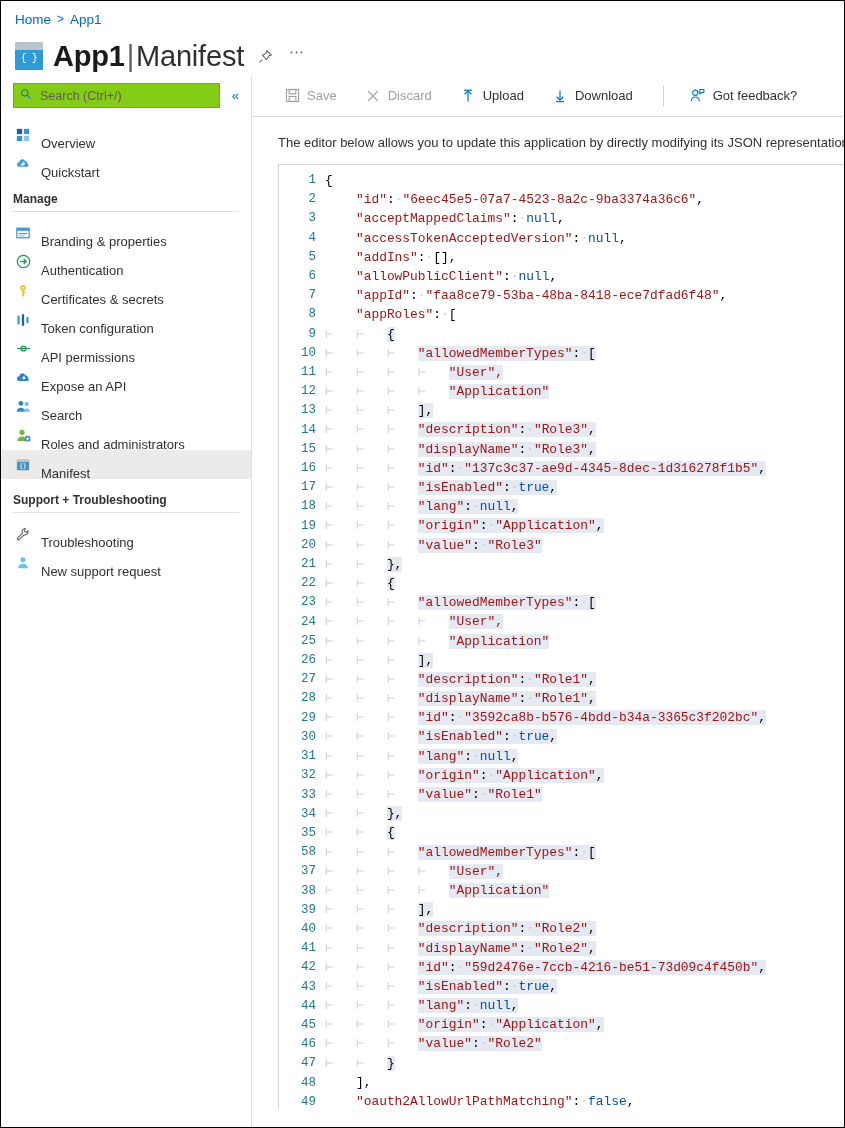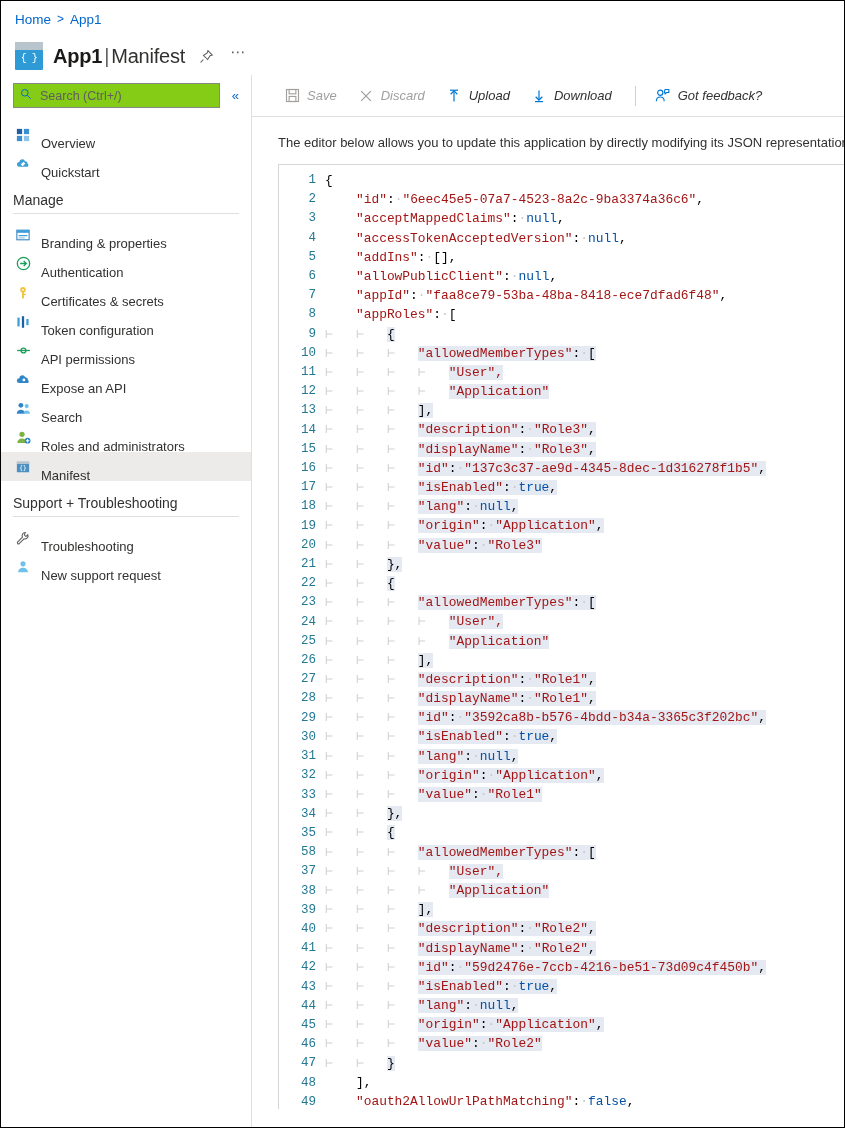--- a/index.html
+++ b/index.html
@@ -53,21 +53,21 @@
   .app-icon .bar {
     position: absolute; top: 0; left: 0; right: 0; height: 8px;
     background: #b9c5cc;
   }
   .app-icon .braces {
     font-family: "Liberation Mono", monospace;
     font-size: 10px; color: #ffffff; line-height: 1;
     padding-bottom: 6px; letter-spacing: -0.5px;
   }
   .page-title {
-    font-size: 20px; font-weight: 600; color: #1b1a19;
+    font-size: 29px; font-weight: 600; color: #1b1a19;
     white-space: nowrap; letter-spacing: -0.2px;
   }
   .page-title .sep { font-weight: 400; color: #605e5c; margin: 0 2px; }
   .page-title .sub { font-weight: 400; color: #323130; }
   .title-action {
     color: #605e5c; font-size: 16px; cursor: pointer;
     display: flex; align-items: center; justify-content: center;
     width: 22px; height: 22px;
   }
   .ellipsis-btn { letter-spacing: 1px; font-size: 15px; padding-bottom: 8px; }
@@ -106,33 +106,32 @@
     font-size: 13px; color: #323130;
   }
   .nav-item.selected { background: #edebe9; }
   .nav-ico {
     width: 16px; height: 16px; flex: 0 0 16px;
     display: flex; align-items: center; justify-content: center;
     font-size: 13px; line-height: 1;
   }
   .nav-label { white-space: nowrap; margin-top: 18px; }
   .nav-group {
-    font-size: 14px; font-weight: 400; color: #323130;
+    font-size: 12px; font-weight: 700; color: #323130;
     padding: 14px 0 5px 12px;
   }
   .nav-divider { height: 1px; background: #e1dfdd; margin: 0 12px 6px 12px; }
 
   
   .content { flex: 1 1 auto; padding: 0; min-width: 0; }
   .toolbar {
     display: flex; align-items: center;
-    height: 42px; padding-left: 26px; gap: 5px;
+    height: 42px; padding-left: 26px; gap: 12px;
     border-bottom: 1px solid #e1dfdd;
     margin-right: 0;
-    font-style: italic;
   }
   .tb-btn {
     display: flex; align-items: center; gap: 7px;
     padding: 4px 10px 4px 6px;
     font-size: 13px; color: #323130; cursor: pointer;
     white-space: nowrap;
   }
   .tb-btn.disabled { color: #a19f9d; cursor: default; }
   .tb-ico {
     width: 16px; height: 16px;

